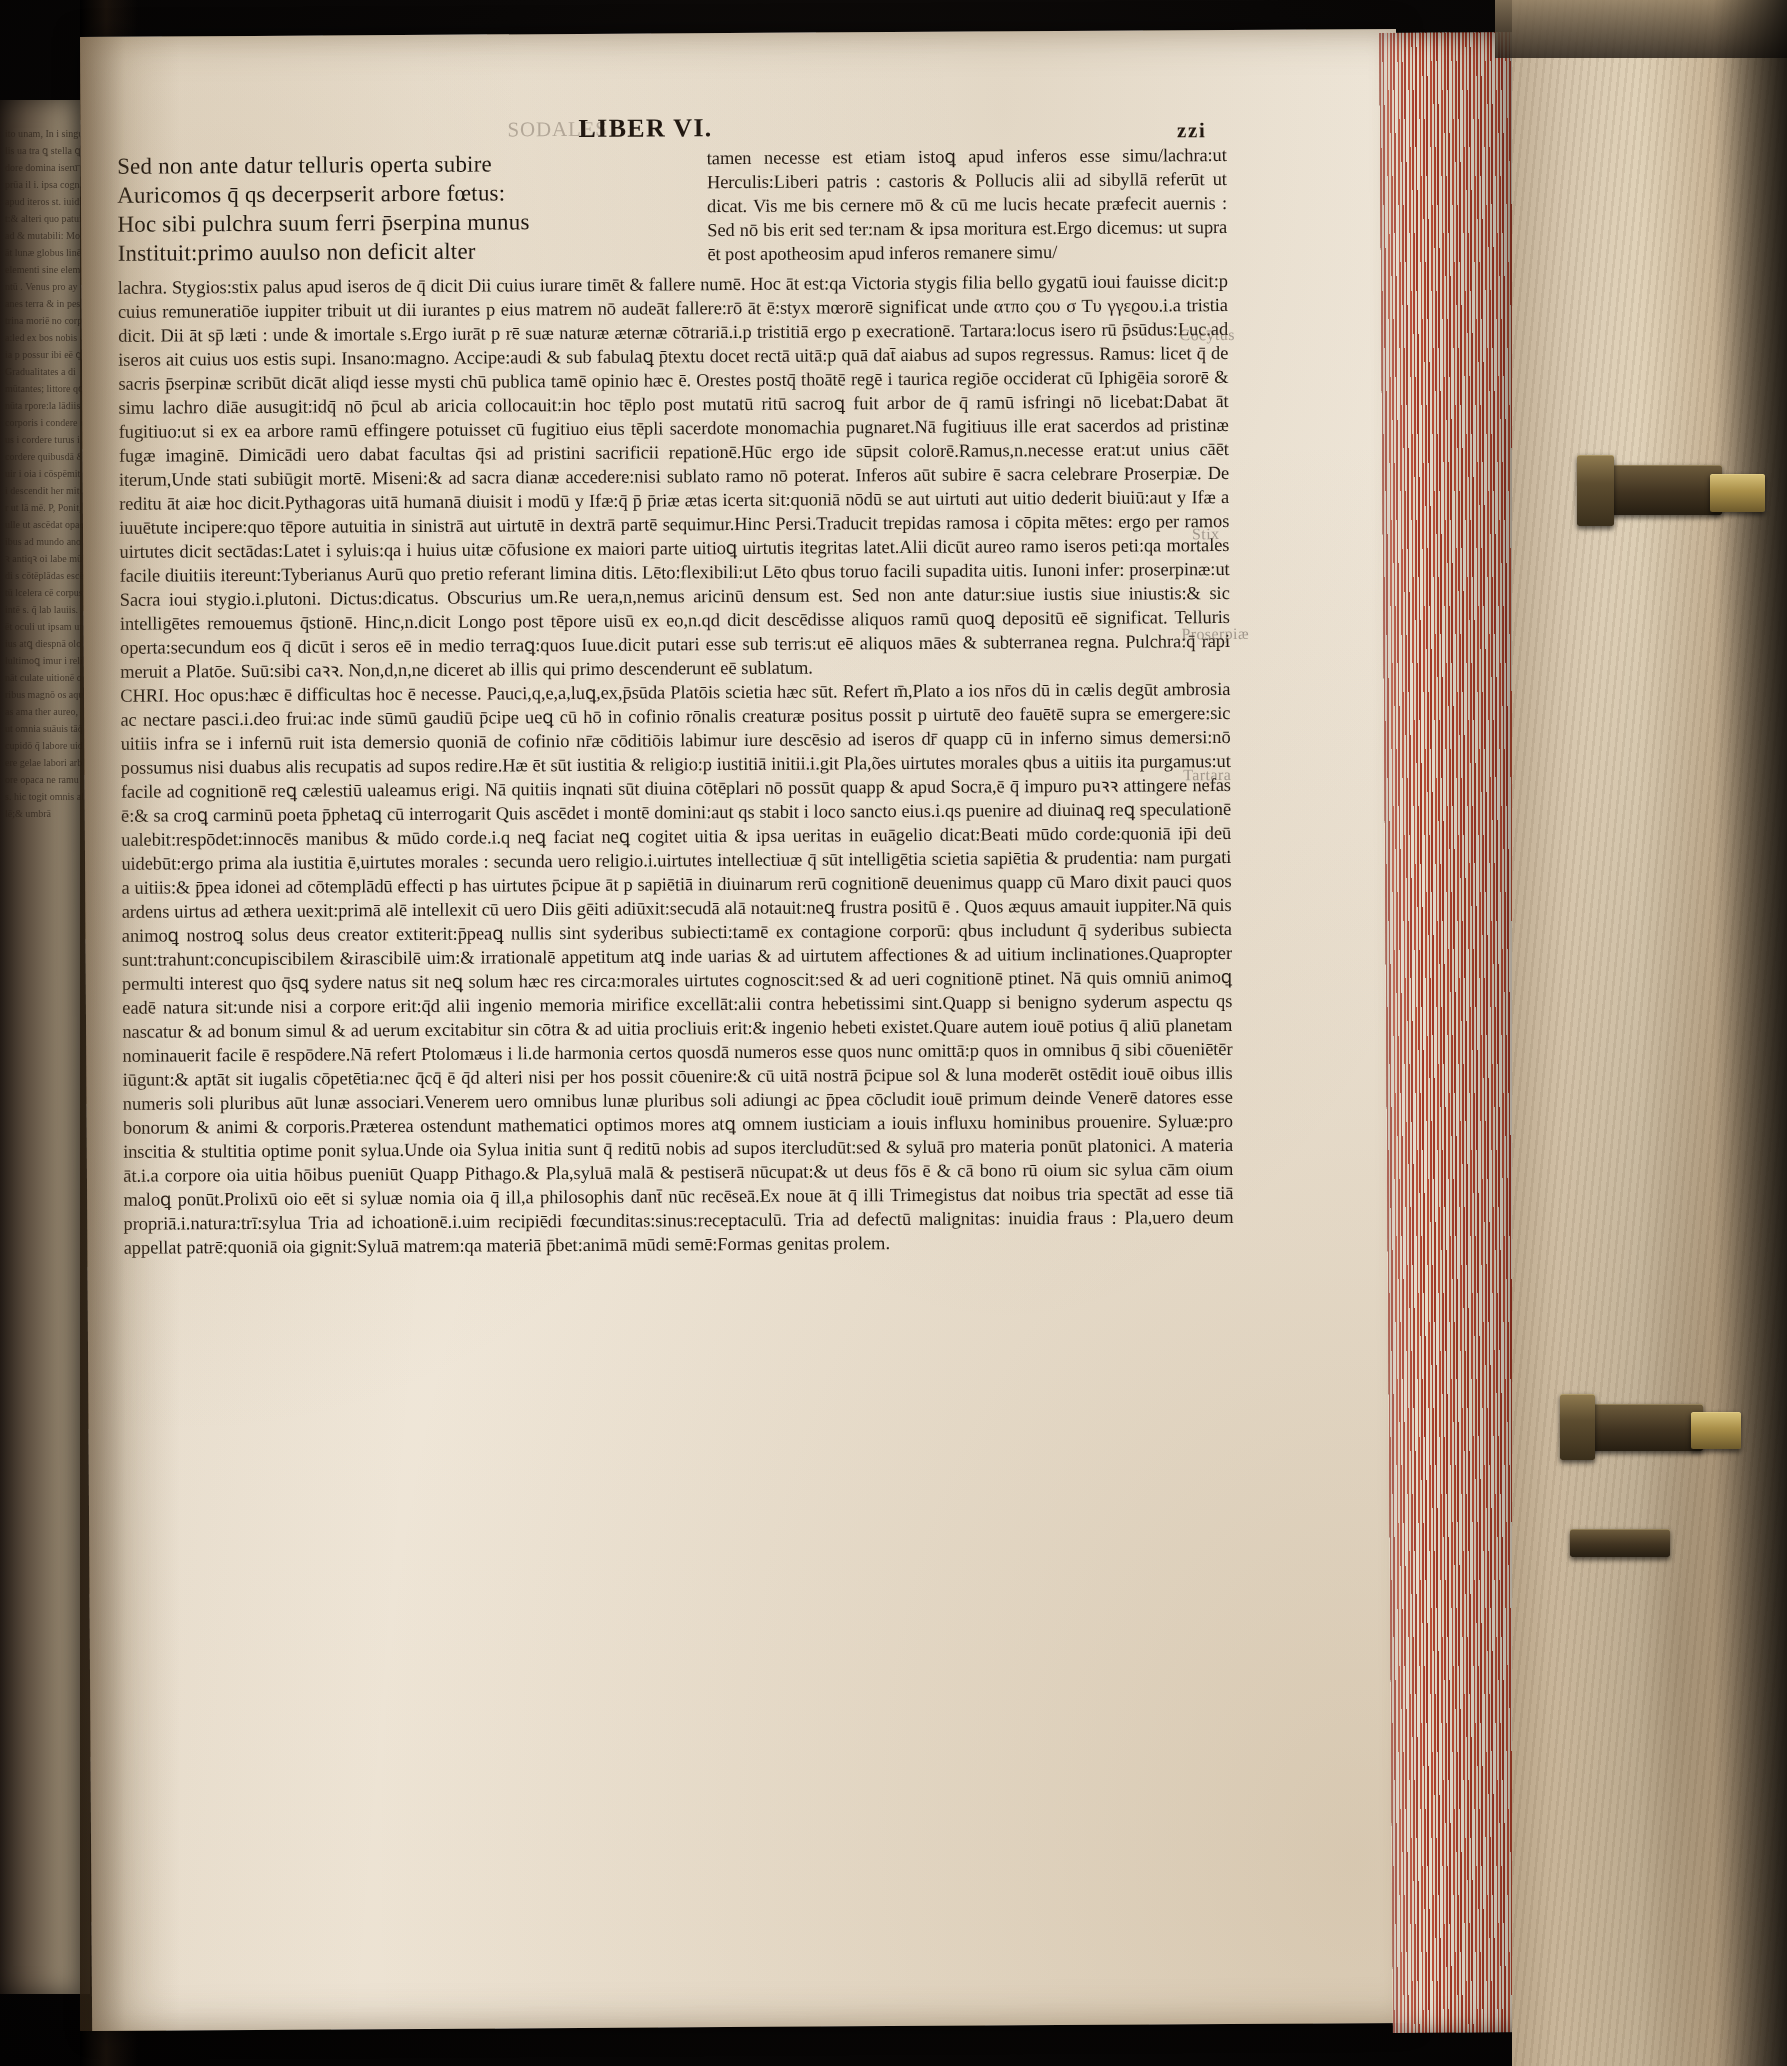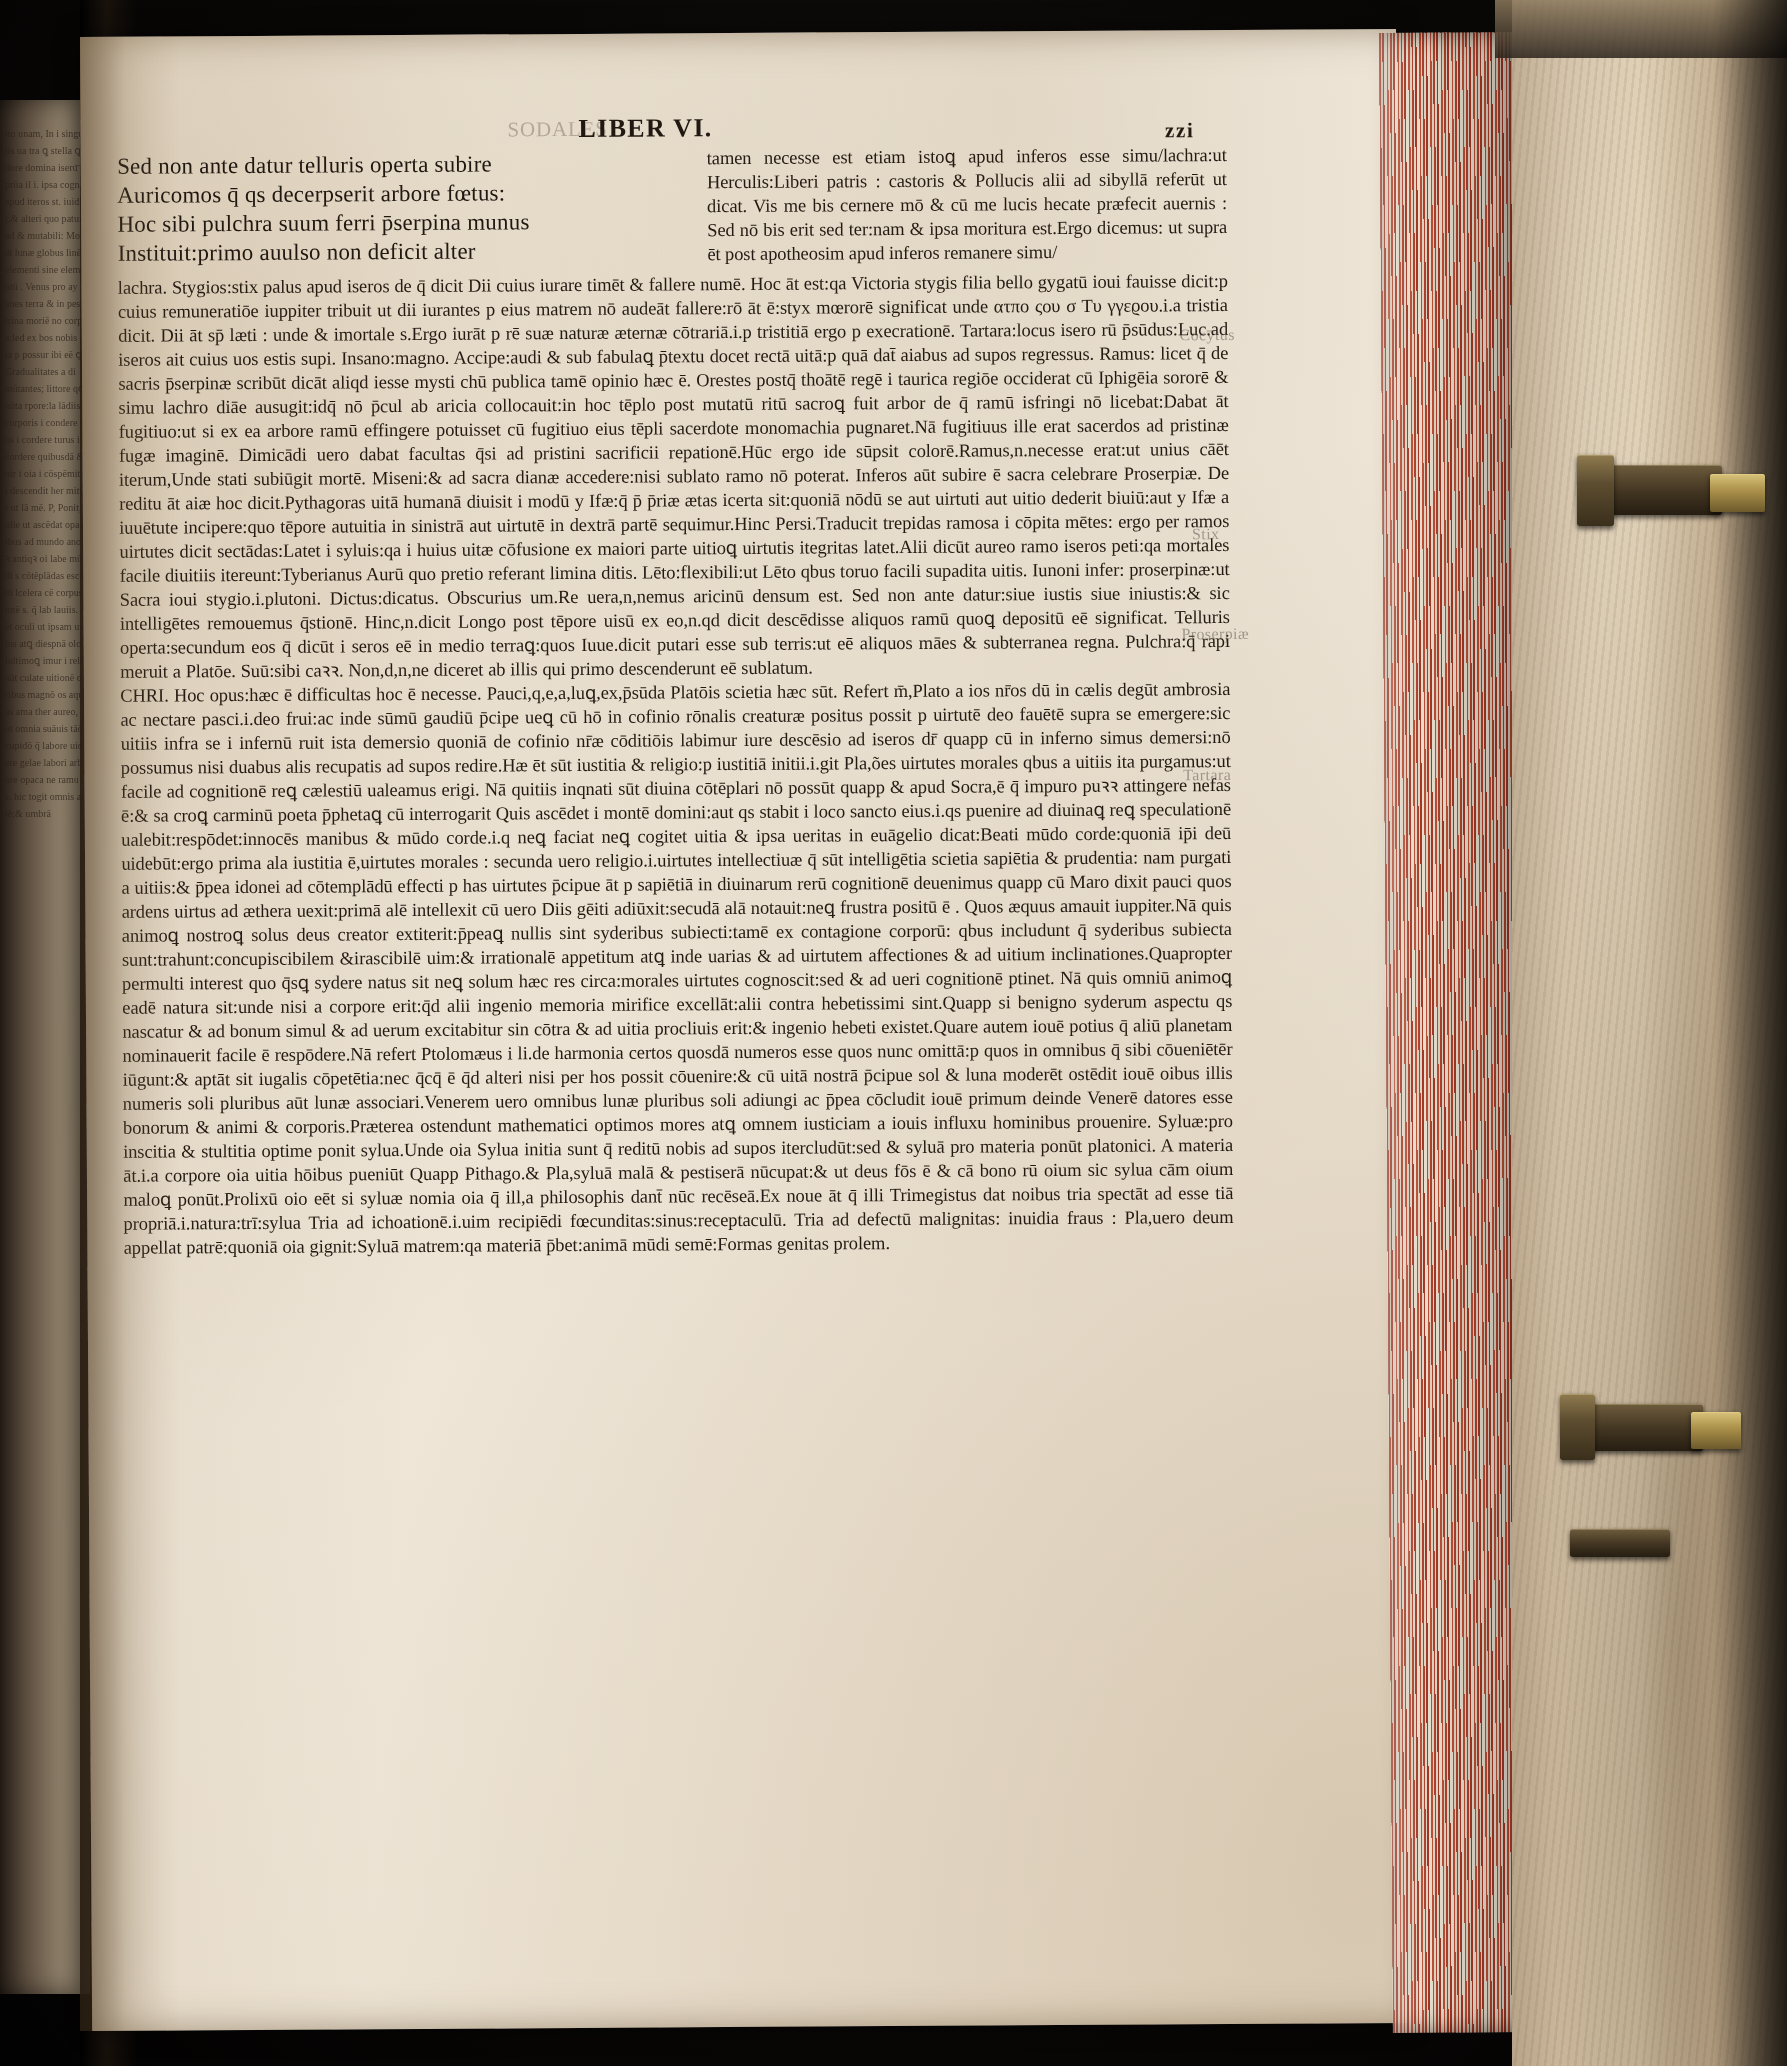--- a/index.html
+++ b/index.html
@@ -119,21 +119,21 @@
   .ghost-head {
     position: absolute;
     left: 394px;
     top: 3.3px;
     font-size: 21px;
     color: rgba(60,48,36,.30);
     letter-spacing: 0.8px;
   }
   .folio {
     position: absolute;
-    right: 32px;
+    right: 20px;
     top: 8.3px;
     font-size: 21px;
     font-weight: 600;
     letter-spacing: 1.7px;
     color: #241a12;
   }
 
   
   .verse {
     position: absolute;

